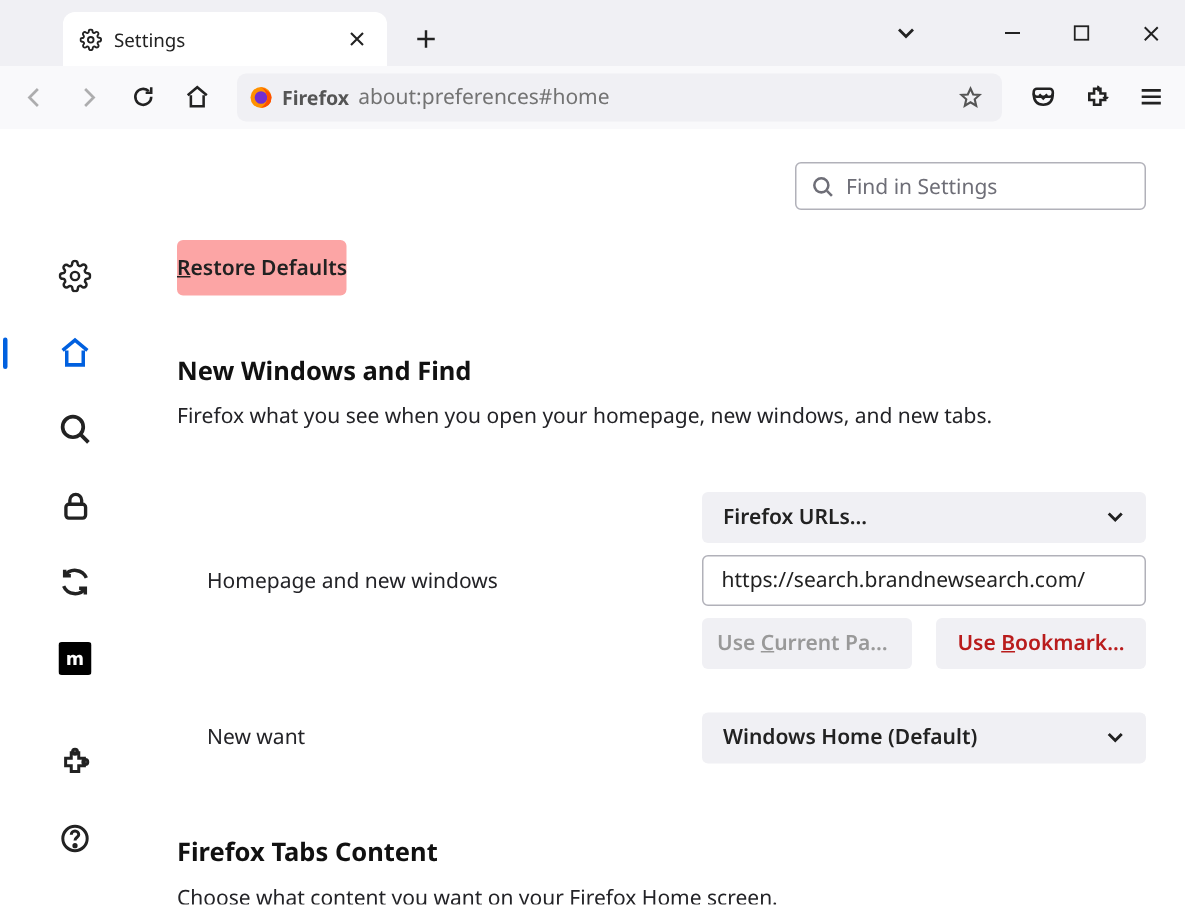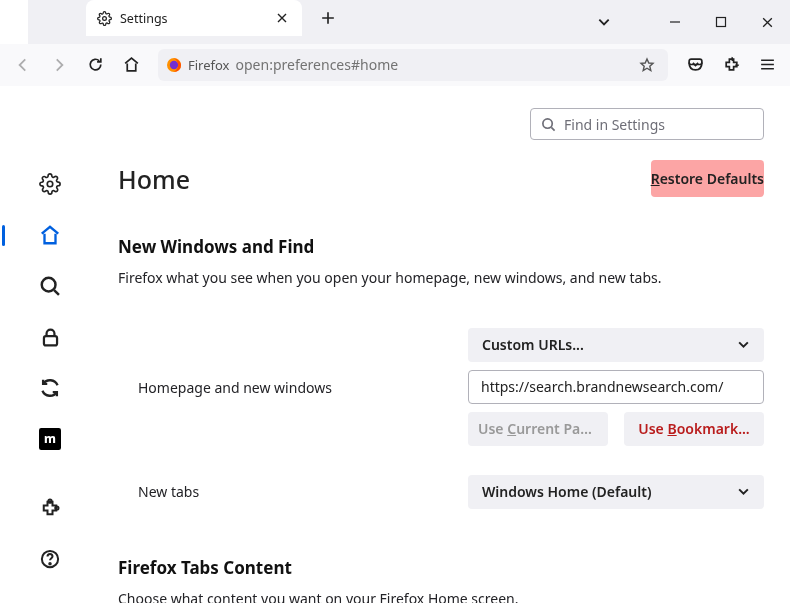--- a/index.html
+++ b/index.html
@@ -1,32 +1,32 @@
 <!DOCTYPE html>
 <html><head>
   <meta charset="utf-8">
   <style>
     * { box-sizing: border-box; margin: 0; padding: 0; font-family: "Segoe UI", system-ui, -apple-system, sans-serif; }
     body { width: 790px; height: 603px; background: #fff; overflow: hidden; position: relative; }
     
-    .tab-strip { height: 44px; display: flex; background: #f0f0f4; padding-left: 58px; margin-left: 28px; }
+    .tab-strip { height: 44px; display: flex; align-items: flex-end; background: #f0f0f4; padding-left: 42px; }
     .tab { height: 36px; background: #fff; border-radius: 8px 8px 0 0; display: flex; align-items: center; padding: 0 10px; min-width: 216px; position: relative; }
     .tab-icon { width: 16px; height: 16px; display: flex; align-items: center; justify-content: center; margin-right: 8px; }
     .tab-title { font-size: 12.5px; color: #222; flex: 1; }
     .tab-close { width: 20px; height: 20px; display: flex; align-items: center; justify-content: center; cursor: pointer; border-radius: 4px; }
     .newtab-btn { width: 36px; height: 36px; display: flex; align-items: center; justify-content: center; margin-left: 8px; cursor: pointer; border-radius: 4px; }
     .chrome-right { margin-left: auto; display: flex; align-items: center; height: 44px; }
     .tabs-dropdown-btn { width: 36px; height: 36px; display: flex; align-items: center; justify-content: center; cursor: pointer; margin-right: 30px; }
     .win-btn { width: 46px; height: 34px; display: flex; align-items: center; justify-content: center; cursor: pointer; }
     
     .toolbar { height: 42px; background: #f9f9fb; display: flex; align-items: center; padding: 0 6px; gap: 2px; border-bottom: 1px solid transparent; }
     .tbtn { width: 34px; height: 32px; display: flex; align-items: center; justify-content: center; border-radius: 6px; cursor: pointer; }
     .tbtn.disabled { opacity: 0.35; cursor: default; }
     .urlbar { flex: 1; height: 32px; background: #f0f0f4; border-radius: 6px; display: flex; align-items: center; padding: 0 8px; margin: 0 8px; gap: 6px; }
-    .url-id { display: flex; align-items: center; gap: 6px; font-size: 13px; color: #555; }
+    .url-id { display: flex; align-items: center; gap: 6px; font-size: 13px; color: #555; font-weight: bold; }
     .url-text { font-size: 14px; color: #737373; }
     .url-star { margin-left: auto; }
     
     .content { position: absolute; top: 86px; bottom: 0; left: 0; right: 0; background: #fff; display: flex; }
     .find-bar { position: absolute; top: 22px; right: 26px; width: 234px; height: 32px; border: 1px solid #b1b1b9; border-radius: 4px; display: flex; align-items: center; padding: 0 10px; gap: 8px; }
     .find-bar span.ph { color: #6e6e77; font-size: 14px; }
     
     .nav-rail { width: 100px; padding-top: 82px; display: flex; flex-direction: column; align-items: center; gap: 18px; }
     .nav-item { width: 36px; height: 36px; display: flex; align-items: center; justify-content: center; border-radius: 6px; cursor: pointer; position: relative; }
     .nav-item.active { color: #0060df; }
@@ -130,21 +130,21 @@
   </div>
   <div class="urlbar">
     <span>
       <svg width="16" height="16" viewBox="0 0 16 16">
           <circle cx="8" cy="8" r="7" fill="#ff9100"></circle>
           <circle cx="8" cy="8" r="4.2" fill="#722ed1"></circle>
           <path d="M8 1 Q15 4 15 8 Q15 14 8 15 Q13 11 12 7 Q11 3 8 1" fill="#ff4f00"></path>
         </svg>
     </span>
     <span class="url-id">Firefox</span>
-    <span class="url-text">open:preferences#home</span>
+    <span class="url-text">about:preferences#home</span>
     <span class="url-star tbtn" style="width:26px;height:26px">
       <svg width="16" height="16" viewBox="0 0 16 16" fill="none" stroke="#555" stroke-width="1.4">
           <path d="M8 2 L9.8 6 L14 6.3 L10.8 9.2 L11.8 13.5 L8 11.2 L4.2 13.5 L5.2 9.2 L2 6.3 L6.2 6 Z"></path>
         </svg>
     </span>
   </div>
   <div class="tbtn">
     <svg width="17" height="17" viewBox="0 0 16 16" fill="none" stroke="#222" stroke-width="1.6">
         <rect x="2" y="3" width="12" height="5" rx="2"></rect>
         <path d="M2 6 Q2 13 8 13 Q14 13 14 6"></path>
@@ -225,51 +225,50 @@
           <circle cx="8" cy="8" r="6.5"></circle>
           <path d="M6 6 a2 2 0 0 1 4 0 c0 1.2-2 1.5-2 3"></path>
           <circle cx="8" cy="11.8" r="0.6" fill="#222"></circle>
         </svg>
     </div>
     <div style="height:10px"></div>
   </div>
 
   <div class="main">
     <div class="heading-row">
-      <div class="h1">Home</div>
       <button class="restore-btn"><u>R</u>estore Defaults</button>
     </div>
 
     <div class="sec-title">New Windows and Find</div>
     <div class="sec-sub">Firefox what you see when you open your homepage, new windows, and new tabs.</div>
 
     <div class="field-grid">
       <div class="field-row" style="align-items:flex-start">
         <div class="field-label" style="padding-top:50px">Homepage and new windows</div>
         <div class="field-ctrl">
           <div class="selectbox">
-            <span>Custom URLs...</span>
+            <span>Firefox URLs...</span>
             <span class="chev">
               <svg width="13" height="13" viewBox="0 0 12 12" fill="none" stroke="#222" stroke-width="1.8">
                   <path d="M2 4 L6 8 L10 4"></path>
                 </svg>
             </span>
           </div>
           <input class="txt-input" value="https://search.brandnewsearch.com/" style="">
           <div class="btn-row">
             <button class="sub-btn disabled">Use <u>C</u>urrent Pages</button>
             <button class="sub-btn">Use <u>B</u>ookmark...</button>
           </div>
         </div>
       </div>
 
       <div class="gap"></div>
 
       <div class="field-row">
-        <div class="field-label">New tabs</div>
+        <div class="field-label">New want</div>
         <div class="field-ctrl">
           <div class="selectbox">
             <span>Windows Home (Default)</span>
             <span class="chev">
               <svg width="13" height="13" viewBox="0 0 12 12" fill="none" stroke="#222" stroke-width="1.8">
                   <path d="M2 4 L6 8 L10 4"></path>
                 </svg>
             </span>
           </div>
         </div>

